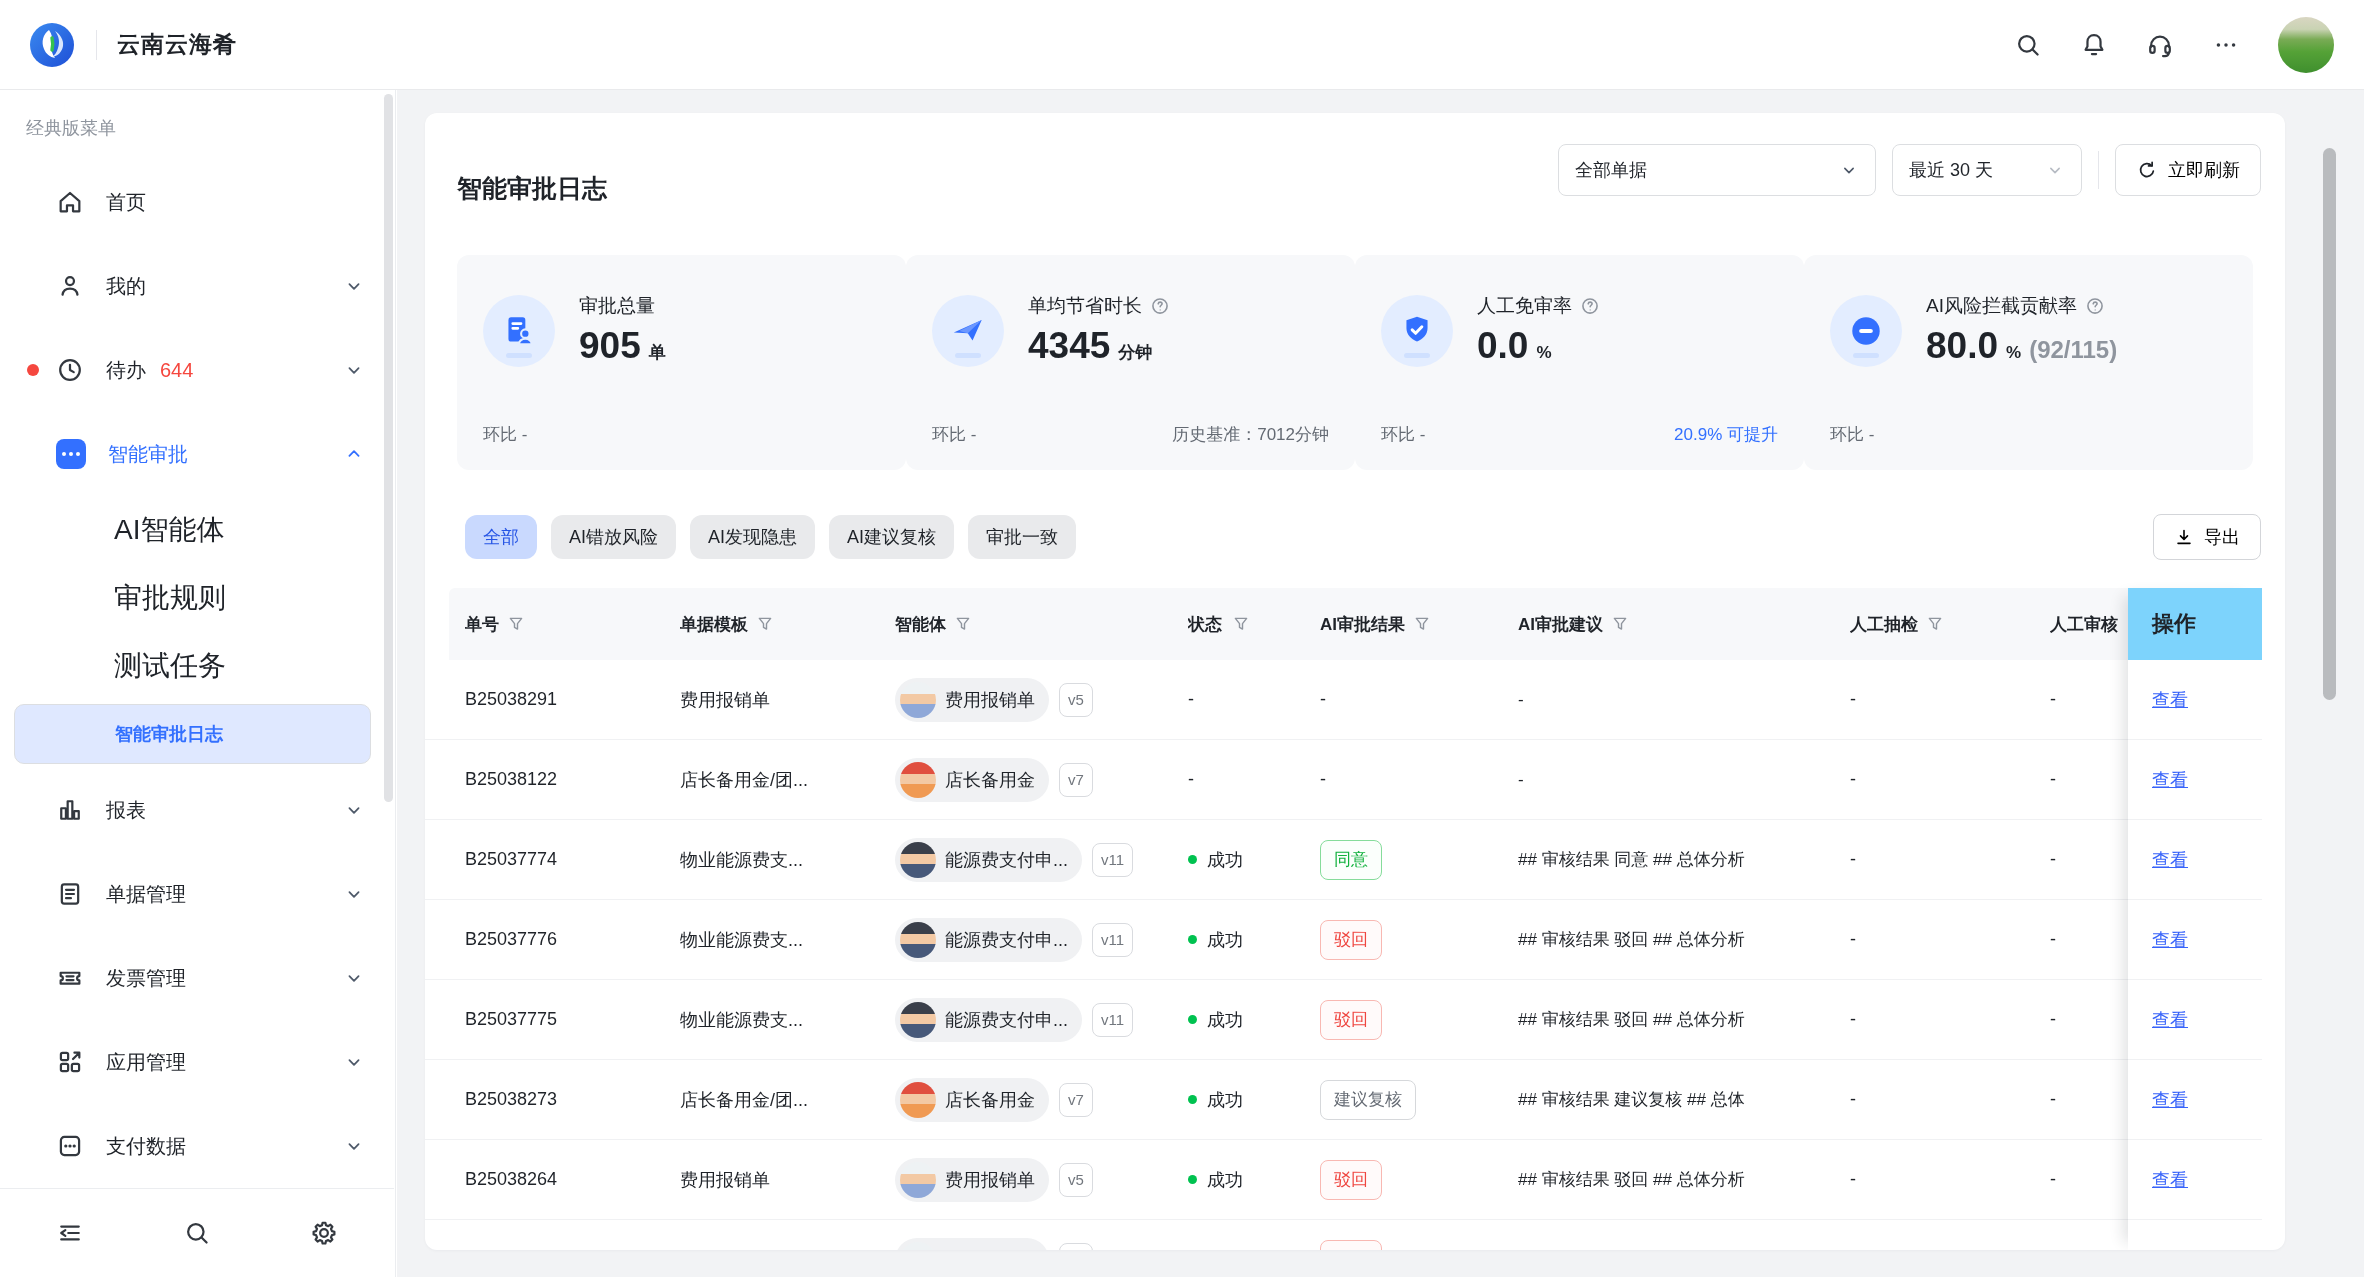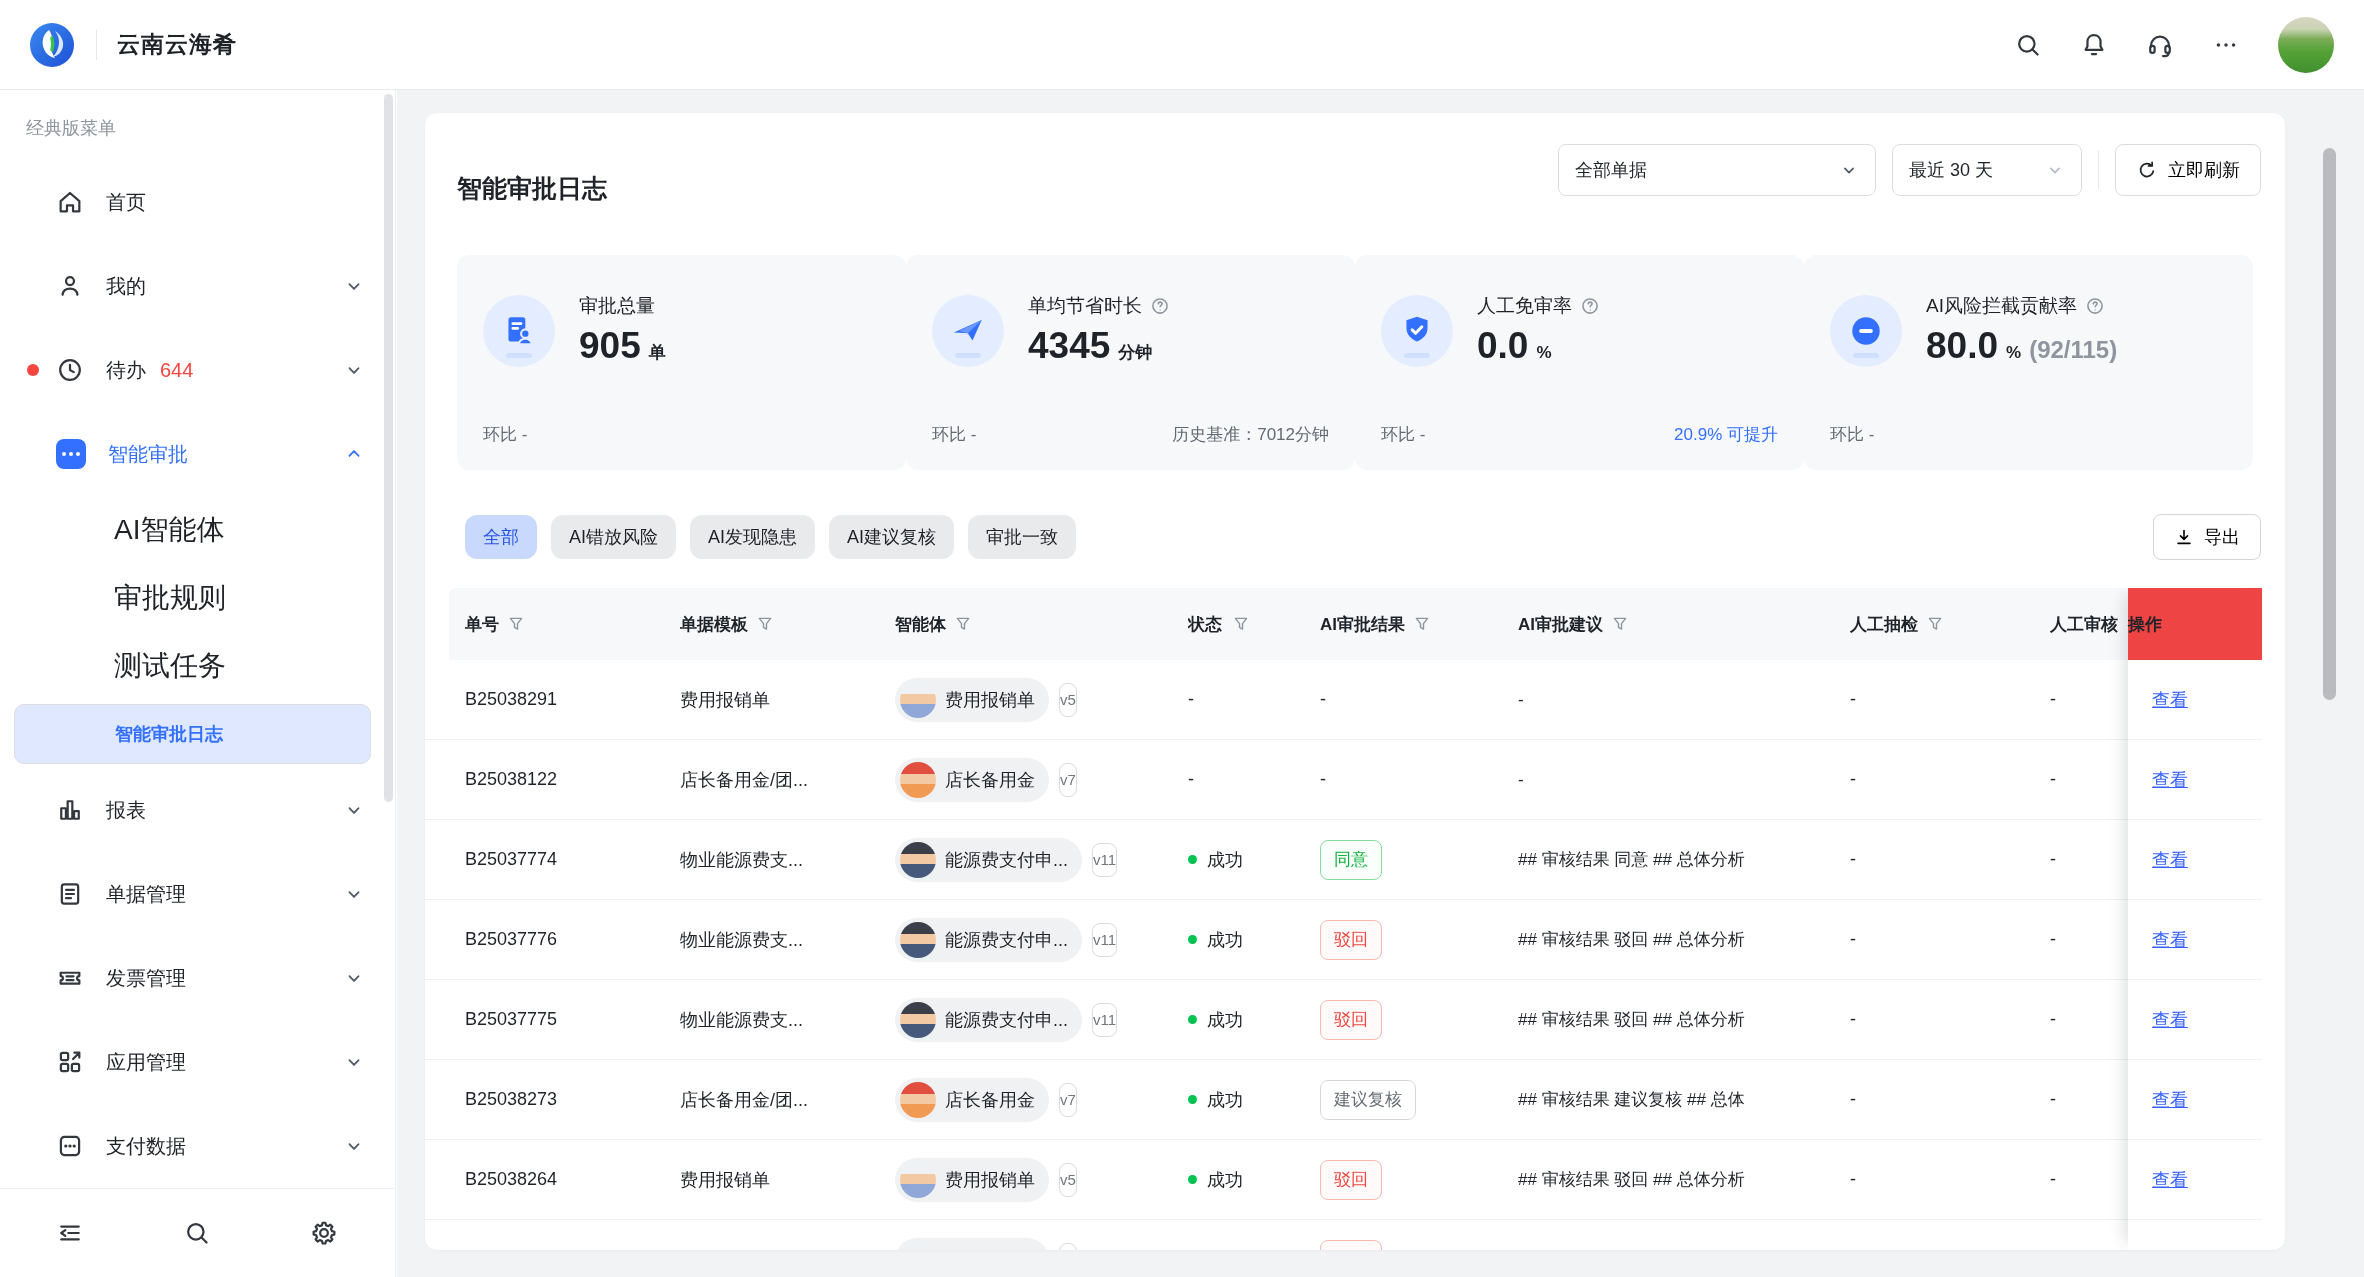--- a/index.html
+++ b/index.html
@@ -105,31 +105,31 @@
   .c3{width:132px;display:flex;align-items:center;gap:10px;} .c4{width:198px;}
   .c5{width:332px;font-size:17px;} .c6{width:200px;} .c7{width:200px;}
   .pill{height:44px;background:#f0f1f3;border-radius:22px;display:flex;align-items:center;
         padding:0 14px 0 5px;gap:9px;max-width:218px;}
   .pill span{font-size:18px;white-space:nowrap;overflow:hidden;}
   .av{width:36px;height:36px;border-radius:50%;flex:none;}
   .av-elder{background:linear-gradient(180deg,#eef2f4 0 32%,#f3c9a4 32% 60%,#8fa8d8 60%);}
   .av-cap{background:linear-gradient(180deg,#e04f3f 0 32%,#f3c9a4 32% 60%,#f09a53 60%);}
   .av-suit{background:linear-gradient(180deg,#3a3f4a 0 32%,#f3c9a4 32% 60%,#47597a 60%);}
   .vbadge{height:34px;border:1px solid #d9dbdf;border-radius:8px;background:#fff;color:#72777e;
-          font-size:15px;display:flex;align-items:center;padding:0 0;margin-left:10px;flex:none;}
+          font-size:15px;display:flex;align-items:center;padding:0 8px;margin-left:10px;flex:none;}
   .sdot{width:9px;height:9px;border-radius:50%;background:#00c250;flex:none;}
   .badge{height:40px;border-radius:8px;border:1px solid;display:inline-flex;align-items:center;
          padding:0 13px;font-size:17px;}
   .b-green{color:#12b13d;border-color:#86dc9b;background:#fbfffc;}
   .b-red{color:#ef4640;border-color:#f8b8b2;background:#fffafa;}
   .b-gray{color:#646a73;border-color:#d6d8db;background:#fff;}
   .fixedcol{position:absolute;left:1703px;width:134px;top:0;bottom:0;background:#fff;
             box-shadow:-12px 0 14px -8px rgba(31,35,41,.14);}
-  .fhead{height:72px;background:#ef4444;display:flex;align-items:center;
-         font-size:17px;font-weight:600;}
+  .fhead{height:72px;background:#7dd3fc;display:flex;align-items:center;padding-left:24px;
+         font-size:22px;font-weight:600;}
   .fcell{height:80px;border-bottom:1px solid #f0f1f3;display:flex;align-items:center;padding-left:24px;}
   .view-link{color:#3864fa;font-size:18px;text-decoration:underline;cursor:pointer;}
 </style>
 </head>
 <body>
 
 <div class="root">
 
   <header class="topbar">
     <div class="logo">

